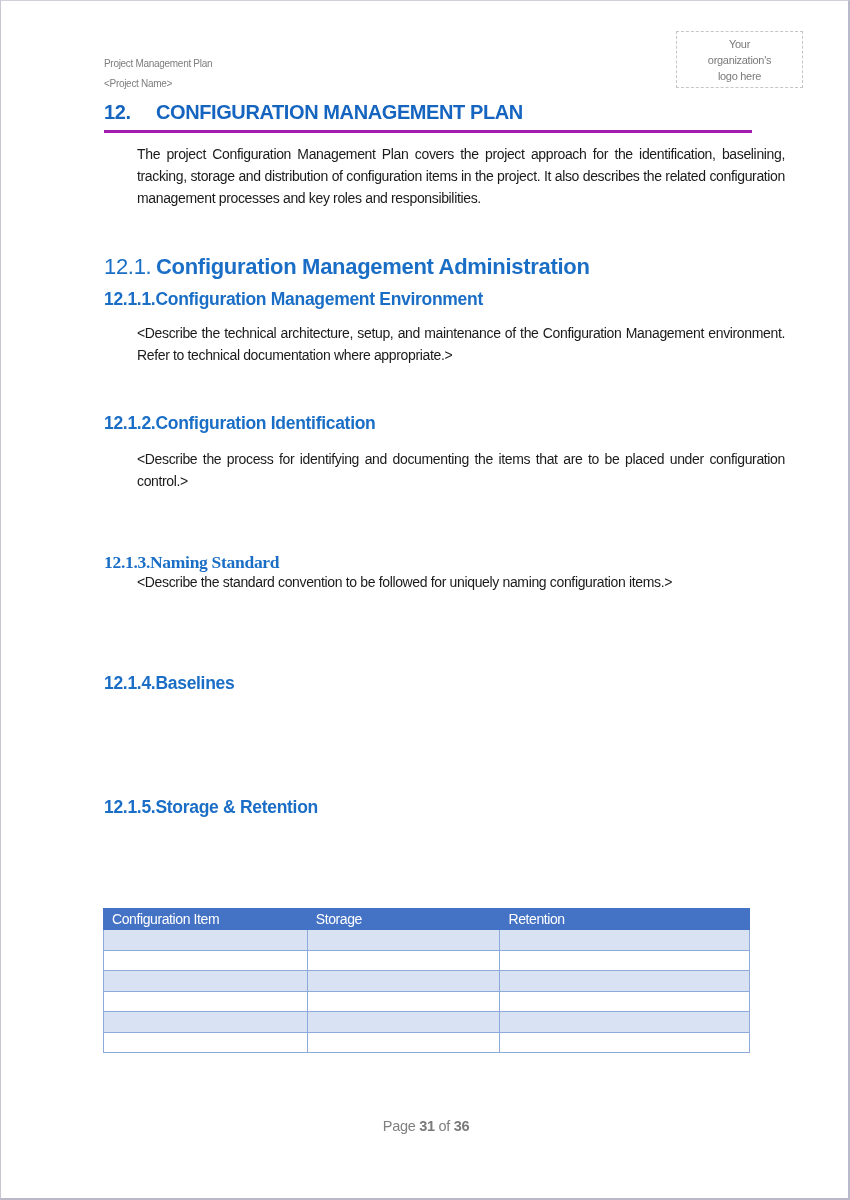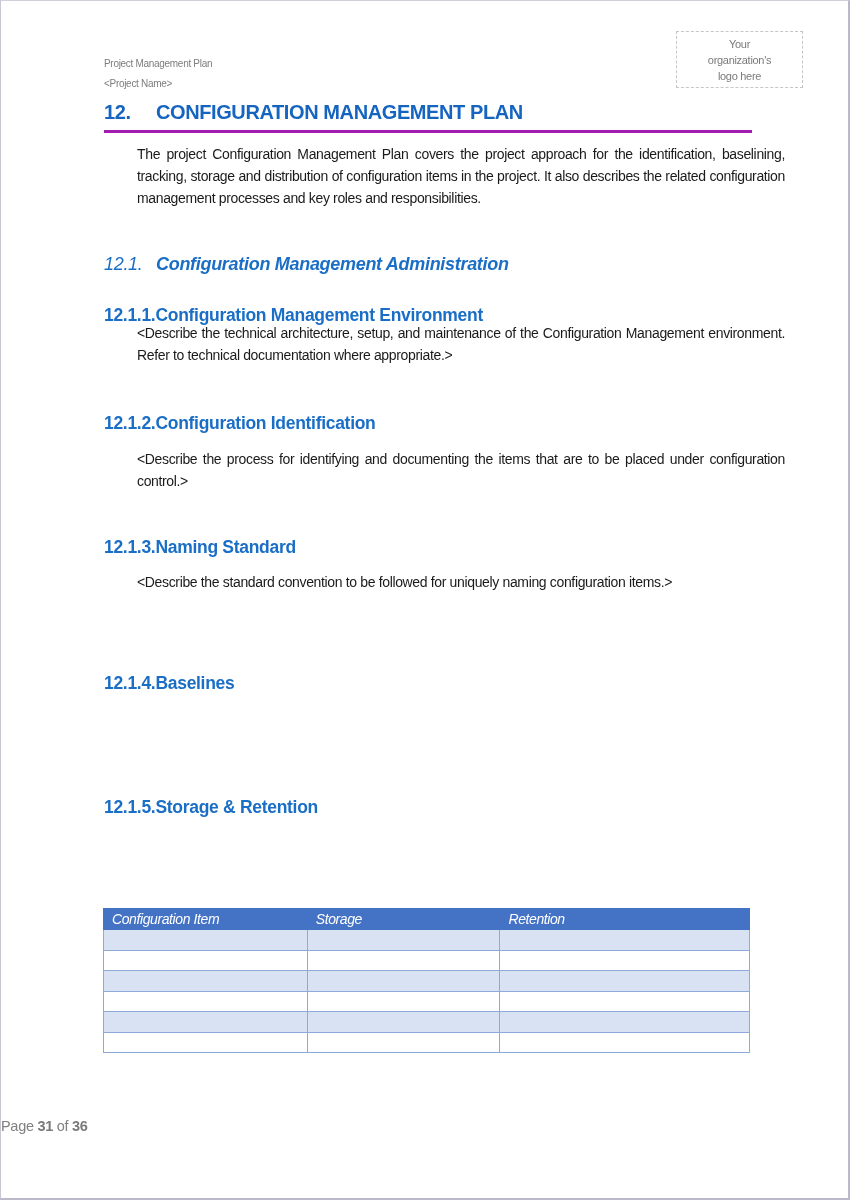--- a/index.html
+++ b/index.html
@@ -58,40 +58,38 @@
       font-size: 14px;
       line-height: 22px;
       text-align: justify;
       color: #1a1a1a;
       letter-spacing: -0.35px;
       margin-left: 33px;
     }
     .h2 {
       position: absolute;
       left: 103px;
-      font-size: 18px;
+      font-size: 22px;
       color: #1a6ec6;
       letter-spacing: -0.3px;
-      font-style: italic;
     }
     .h2 .num { font-weight: normal; display: inline-block; width: 52px; }
     .h2 .title { font-weight: bold; }
     .h3 {
       position: absolute;
       left: 103px;
       font-size: 17.5px;
       font-weight: bold;
       color: #1a6ec6;
       letter-spacing: -0.3px;
     }
     .table-wrap {
       position: absolute;
       left: 102px; top: 907px;
       width: 647px;
-      font-style: italic;
     }
     table {
       width: 100%;
       border-collapse: collapse;
       font-size: 14px;
       letter-spacing: -0.4px;
     }
     th {
       background: #4472c4;
       color: #ffffff;
@@ -105,21 +103,21 @@
       height: 20.5px;
       border: 1px solid #8eaadb;
       padding: 0 8px;
     }
     tr.band td { background: #d9e2f3; }
     tr.plain td { background: #ffffff; }
     .footer {
       position: absolute;
       left: 0; top: 1117px;
       width: 850px;
-      text-align: left;
+      text-align: center;
       font-size: 14.5px;
       color: #808080;
       letter-spacing: -0.3px;
     }
     .footer b { font-weight: bold; color: #7a7a7a; }
   </style>
 </head>
 <body>
 
 <div class="page">
@@ -138,31 +136,31 @@
   <div class="h1">
     <span class="num">12.</span><span>CONFIGURATION MANAGEMENT PLAN</span>
   </div>
 
   <div class="para" style="top:142px;">The project Configuration Management Plan covers the project approach for the identification, baselining, tracking, storage and distribution of configuration items in the project. It also describes the related configuration management processes and key roles and responsibilities.</div>
 
   <div class="h2" style="top:253px;">
     <span class="num">12.1.</span><span class="title">Configuration Management Administration</span>
   </div>
 
-  <div class="h3" style="top:304px;">
+  <div class="h3" style="top:288px;">
     <span>12.1.1.</span><span>Configuration Management Environment</span>
   </div>
   <div class="para" style="top:321px;">&lt;Describe the technical architecture, setup, and maintenance of the Configuration Management environment. Refer to technical documentation where appropriate.&gt;</div>
 
   <div class="h3" style="top:412px;">
     <span>12.1.2.</span><span>Configuration Identification</span>
   </div>
   <div class="para" style="top:447px;">&lt;Describe the process for identifying and documenting the items that are to be placed under configuration control.&gt;</div>
 
-  <div class="h3" style="top:536px;">
+  <div class="h3" style="top:551px;font-family:Liberation Serif, serif;">
     <span>12.1.3.</span><span>Naming Standard</span>
   </div>
   <div class="para" style="top:570px;">&lt;Describe the standard convention to be followed for uniquely naming configuration items.&gt;</div>
 
   <div class="h3" style="top:672px;">
     <span>12.1.4.</span><span>Baselines</span>
   </div>
 
   <div class="h3" style="top:796px;">
     <span>12.1.5.</span><span>Storage &amp; Retention</span>

